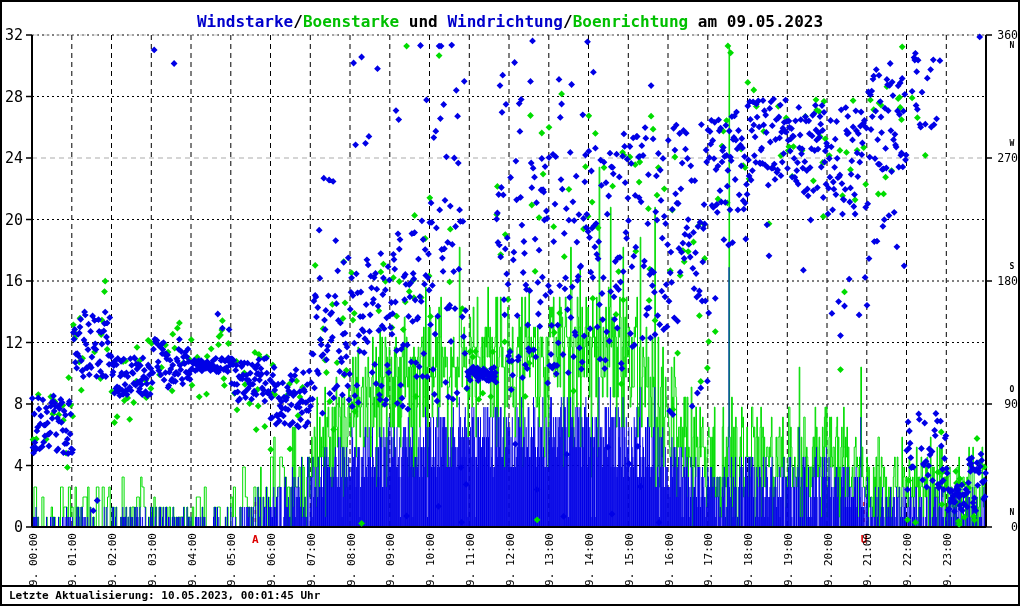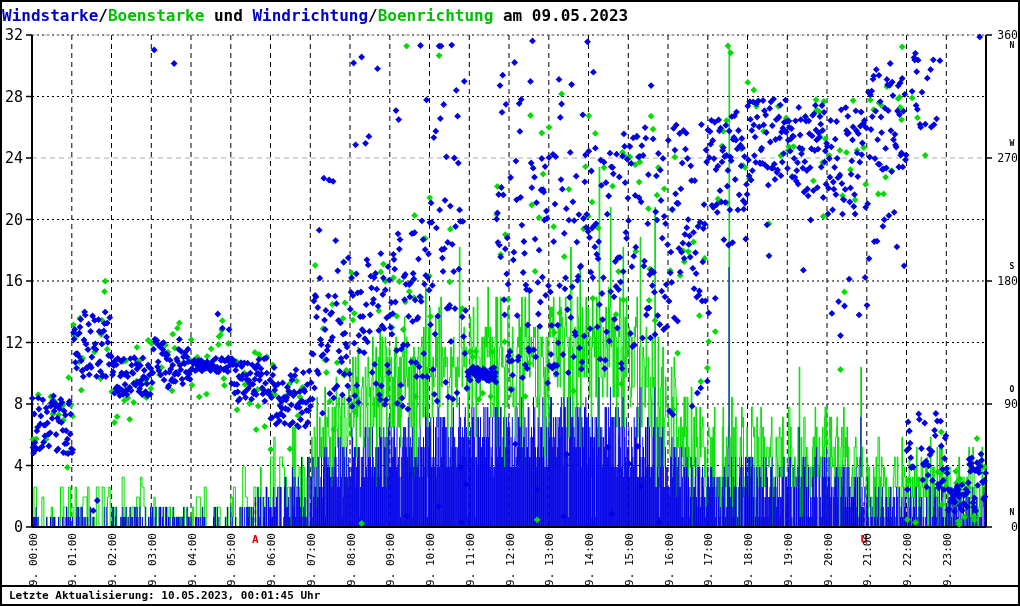--- a/index.html
+++ b/index.html
@@ -2,21 +2,21 @@
 <html><head>
 <meta charset="utf-8">
 <style>
   html,body{margin:0;padding:0;background:#e8e8e8;}
   .window{
     position:relative;width:1020px;height:606px;background:#ffffff;
     border:2px solid #000;box-sizing:border-box;overflow:hidden;
     font-family:"DejaVu Sans Mono","Liberation Mono",monospace;
   }
   .title{
-    position:absolute;top:4px;left:0;width:100%;text-align:left;
+    position:absolute;top:10px;left:0;width:100%;text-align:center;
     font-size:16px;font-weight:bold;letter-spacing:0px;white-space:pre;
   }
   .footer{
     position:absolute;left:0;bottom:0;width:100%;height:17px;
     border-top:2px solid #000;background:#fff;
     font-size:11px;font-weight:bold;line-height:15px;white-space:pre;
   }
   .footer .fl{position:absolute;left:7px;top:1px;}
   .footer .fr{position:absolute;right:6px;top:1px;}
   svg{position:absolute;left:0;top:0;}

